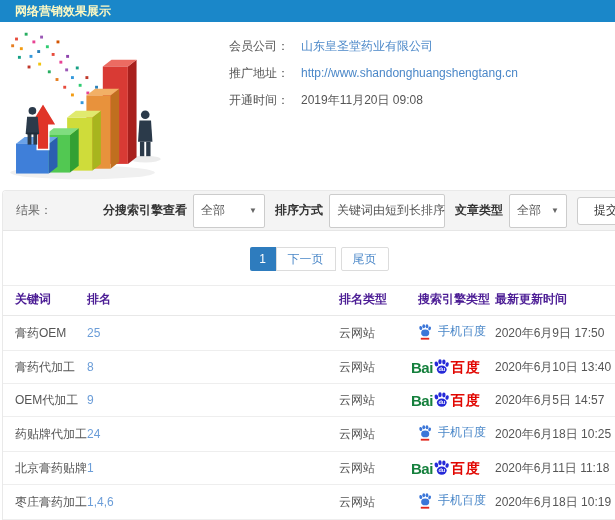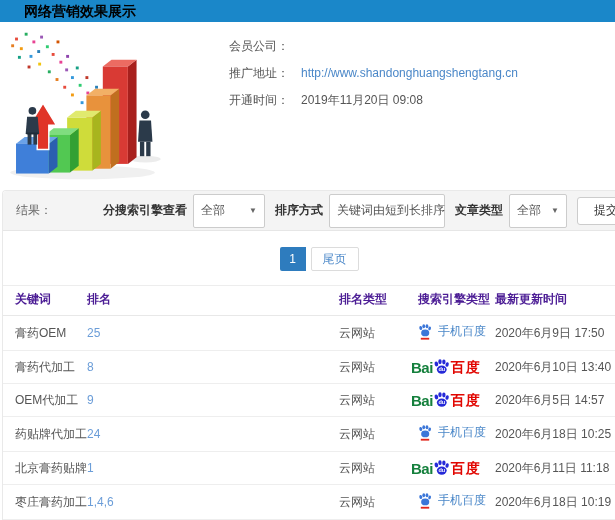--- a/index.html
+++ b/index.html
@@ -1,21 +1,21 @@
 <!DOCTYPE html>
 <html><head>
 <meta charset="utf-8">
 <style>
   * { box-sizing: border-box; margin: 0; padding: 0; }
   html,body { width:615px; height:520px; overflow:hidden; background:#fff; }
   body { font-family:"Liberation Sans","DejaVu Sans",sans-serif; font-size:12px; color:#555; position:relative; }
 
   
-  .topbar { height:22px; background:#1a87c9; color:#000000; line-height:22px;
-            padding-left:24px; font-size:14px; font-weight:bold; }
+  .topbar { height:22px; background:#1a87c9; color:#fef9c3; line-height:22px;
+            padding-left:15px; font-size:12px; font-weight:bold; }
 
   
   .hero { position:relative; height:168px; background:#fff; }
   .hero-illu { position:absolute; left:0; top:4px; width:195px; height:162px; }
   .info-list { position:absolute; left:160px; top:16px; right:0; }
   .info-row { display:flex; align-items:baseline; margin-bottom:11px; line-height:16px;margin-left:44px; }
   .info-label { width:85px; text-align:right; color:#555; flex:0 0 85px; }
   .info-value { margin-left:12px; color:#555; }
   .info-value.link { color:#4a87c8; cursor:pointer; }
   .info-value.highlight { color:#ff7146; }
@@ -158,20 +158,21 @@
       <circle cx="147" cy="92" r="4.5"></circle>
       <path d="M141,98 L153,98 L154.5,120 L139.5,120 Z"></path>
       <rect x="141.5" y="120" width="4.5" height="15"></rect>
       <rect x="148" y="120" width="4.5" height="15"></rect>
     </g>
   </svg>
 
   <div class="info-list">
   <div class="info-row">
     <span class="info-label">会员公司：</span>
+    <span class="info-value link"><span class="iv-main">山东皇圣堂药业有限公司</span><span class="info-suffix"></span></span>
   </div>
 
   <div class="info-row">
     <span class="info-label">推广地址：</span>
     <span class="info-value link"><span class="iv-main">http://www.shandonghuangshengtang.cn</span><span class="info-suffix"></span></span>
   </div>
 
   <div class="info-row">
     <span class="info-label">开通时间：</span>
     <span class="info-value text"><span class="iv-main">2019年11月20日 09:08</span><span class="info-suffix"></span></span>
@@ -198,20 +199,21 @@
       <div class="select dd3">
         <span class="sel-text">全部</span>
         <span class="sel-caret">▼</span>
       </div>
       <button class="submit-btn">提交</button>
     </div>
   </div>
 
   <div class="pagination">
     <span class="pg pg-current">1</span>
+    <span class="pg pg-btn">下一页</span>
     <span class="pg pg-btn pg-last">尾页</span>
   </div>
 
   <table>
     <colgroup>
         <col class="c1">
         <col class="c2">
         <col class="c3">
         <col class="c4">
         <col>

